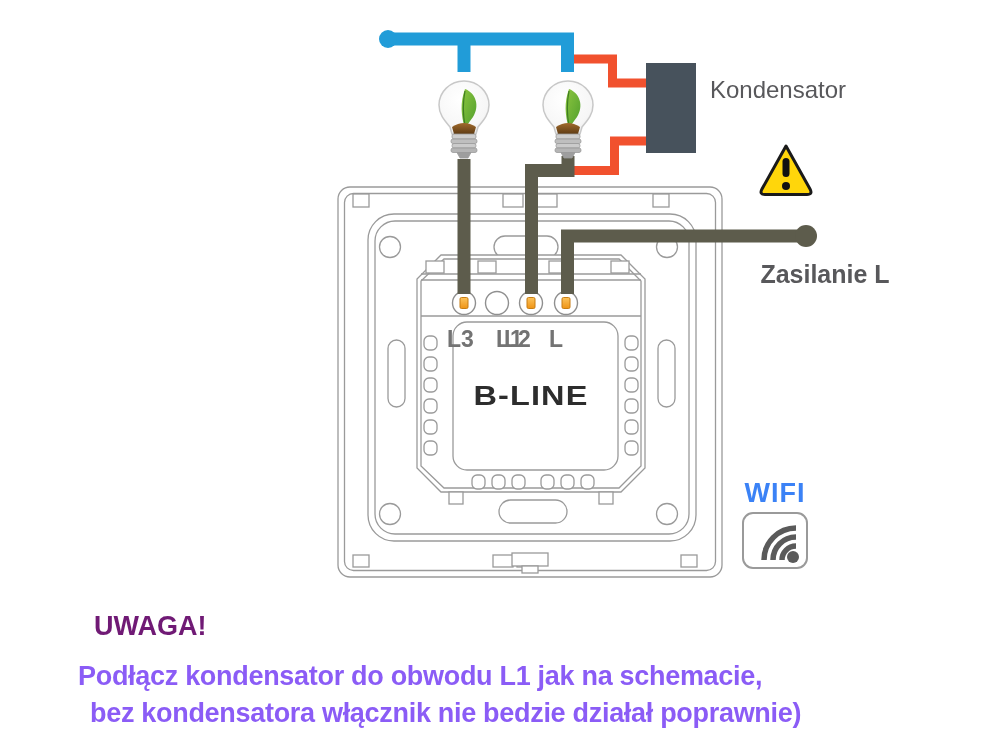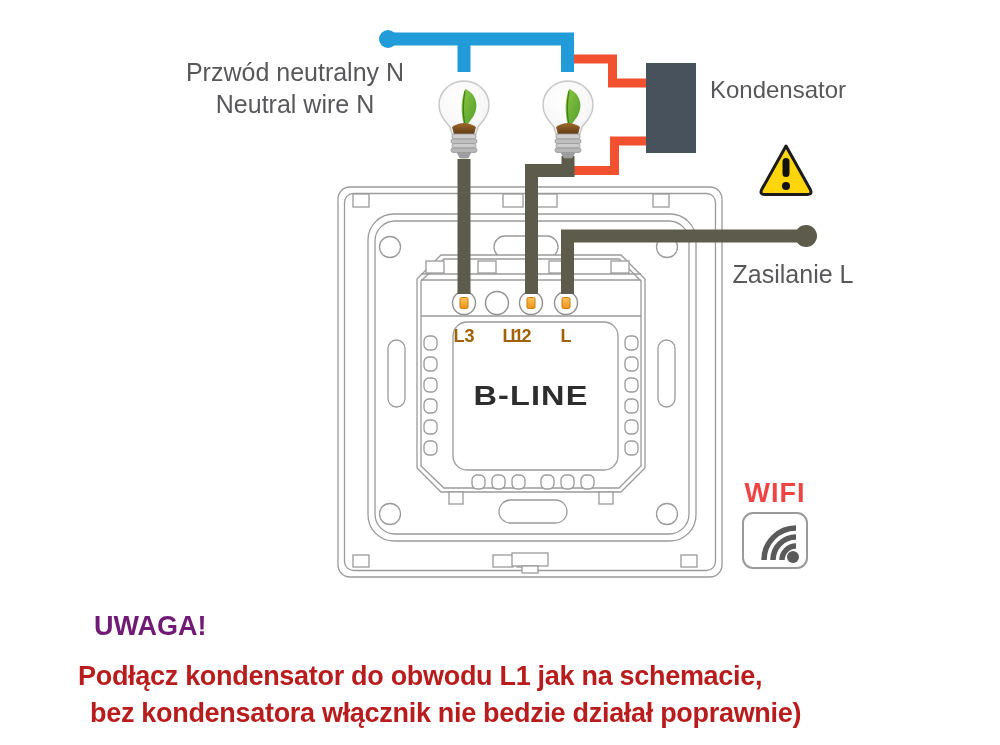--- a/index.html
+++ b/index.html
@@ -3,28 +3,28 @@
 <meta charset="utf-8">
 <style>
   html,body{margin:0;padding:0;background:#fff;}
   #canvas{position:relative;width:1000px;height:745px;background:#fff;overflow:hidden;
           font-family:"Liberation Sans",sans-serif;}
   #art{position:absolute;left:0;top:0;}
   .lbl{position:absolute;color:#58585b;font-size:25px;line-height:32px;text-align:center;
        font-weight:400;letter-spacing:0px;}
   .lbl div{white-space:nowrap;}
   .wifi-lbl{position:absolute;left:740px;top:478px;width:70px;text-align:center;
-       color:#ef4444;font-size:27px;font-weight:700;letter-spacing:1px;}
-  .term-lbl{position:absolute;top:326px;width:34px;text-align:center;color:#a16207;
-       font-size:18px;font-weight:700;}
+       color:#3b82f6;font-size:27px;font-weight:700;letter-spacing:1px;}
+  .term-lbl{position:absolute;top:326px;width:34px;color:#737373;
+       font-size:23px;font-weight:700;}
   .brand{position:absolute;left:445px;top:379px;width:172px;text-align:center;color:#2d2d2d;
        font-size:29px;font-weight:800;letter-spacing:1px;transform:scale(1.12,0.98);}
   .warning-title{position:absolute;left:94px;top:611px;color:#701a75;font-size:27px;
        font-weight:800;letter-spacing:0px;}
-  .warning-line{position:absolute;left:78px;color:#b91c1c;font-size:27px;font-weight:700;
+  .warning-line{position:absolute;left:78px;color:#8b5cf6;font-size:27px;font-weight:700;
        letter-spacing:-0.3px;white-space:nowrap;text-align:center;}
   .wl1{top:661px;}
   .wl2{top:698px;margin-left:12px;}
 </style>
 </head>
 <body>
 
 <div id="canvas">
 
 <svg id="art" width="1000" height="745" viewBox="0 0 1000 745">
@@ -187,30 +187,26 @@
     <g stroke="#9a9a9a" stroke-width="0.8">
       <rect x="-12" y="28" width="24" height="5" rx="2" fill="#cfcfcf"></rect>
       <rect x="-13" y="33" width="26" height="4.5" rx="2" fill="#bfbfbf"></rect>
       <rect x="-12" y="37.5" width="24" height="4.5" rx="2" fill="#cbcbcb"></rect>
       <rect x="-13" y="42" width="26" height="4.5" rx="2" fill="#b5b5b5"></rect>
       <path d="M-7,46.5 L7,46.5 L4,52 L-4,52 Z" fill="#9e9e9e"></path>
     </g>
   </g>
 </svg>
 
-<div class="lbl" style="left:155px;top:56px;width:280px;">
-  <div>Przwód neutralny N</div>
-  <div>Neutral wire N</div>
-</div>
 
 <div class="lbl" style="left:688px;top:75px;width:180px;line-height:29px;font-size:24px;">
   <div>Kondensator</div>
 </div>
 
-<div class="lbl" style="left:708px;top:258px;width:170px;">
+<div class="lbl" style="left:740px;top:258px;width:170px;font-weight:bold;">
   <div>Zasilanie L</div>
 </div>
 
 <div class="wifi-lbl">WIFI</div>
 
 <span class="term-lbl" style="left:447px;">L3</span>
 <span class="term-lbl" style="left:504px;">L2</span>
 <span class="term-lbl" style="left:496px;">L1</span>
 <span class="term-lbl" style="left:549px;">L</span>
 

